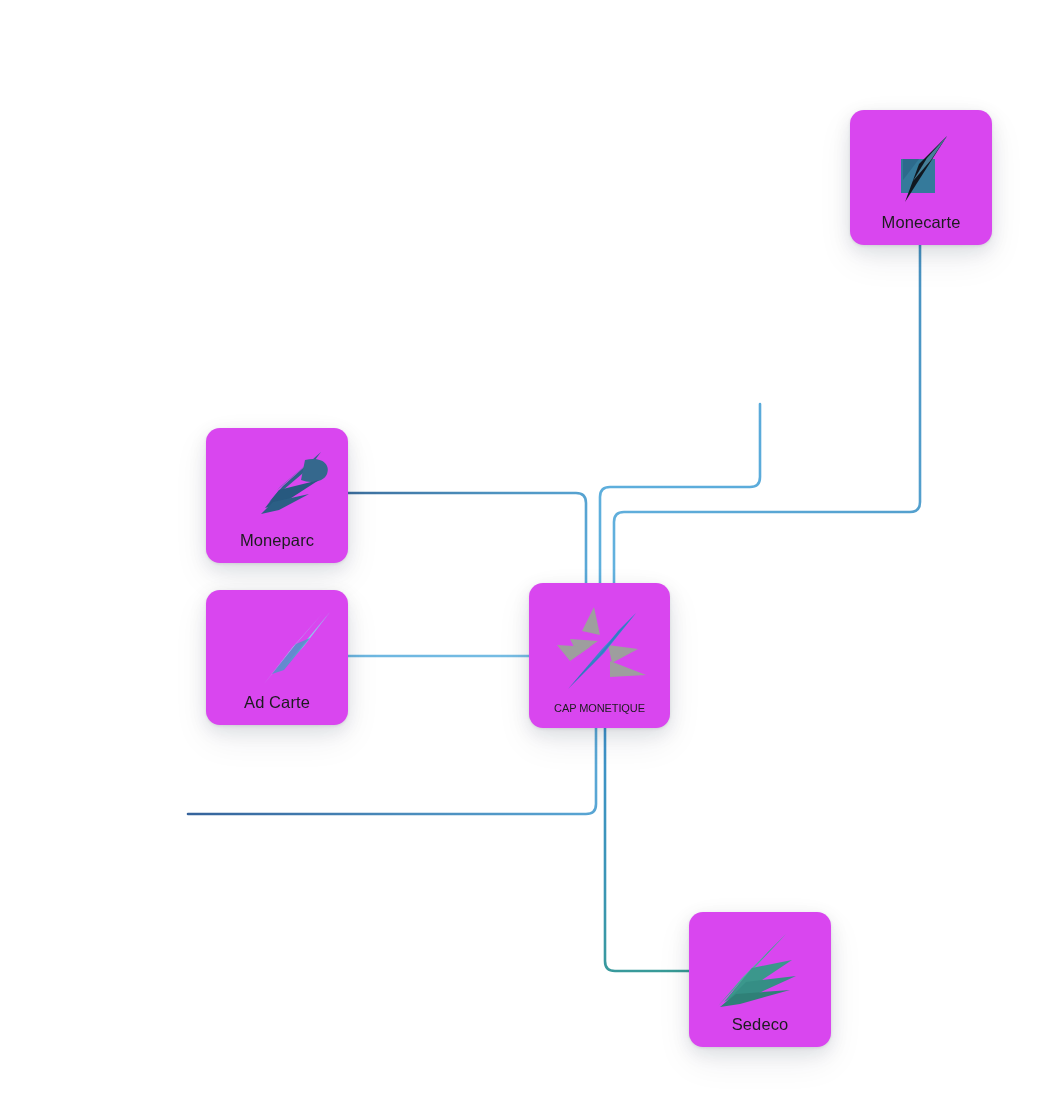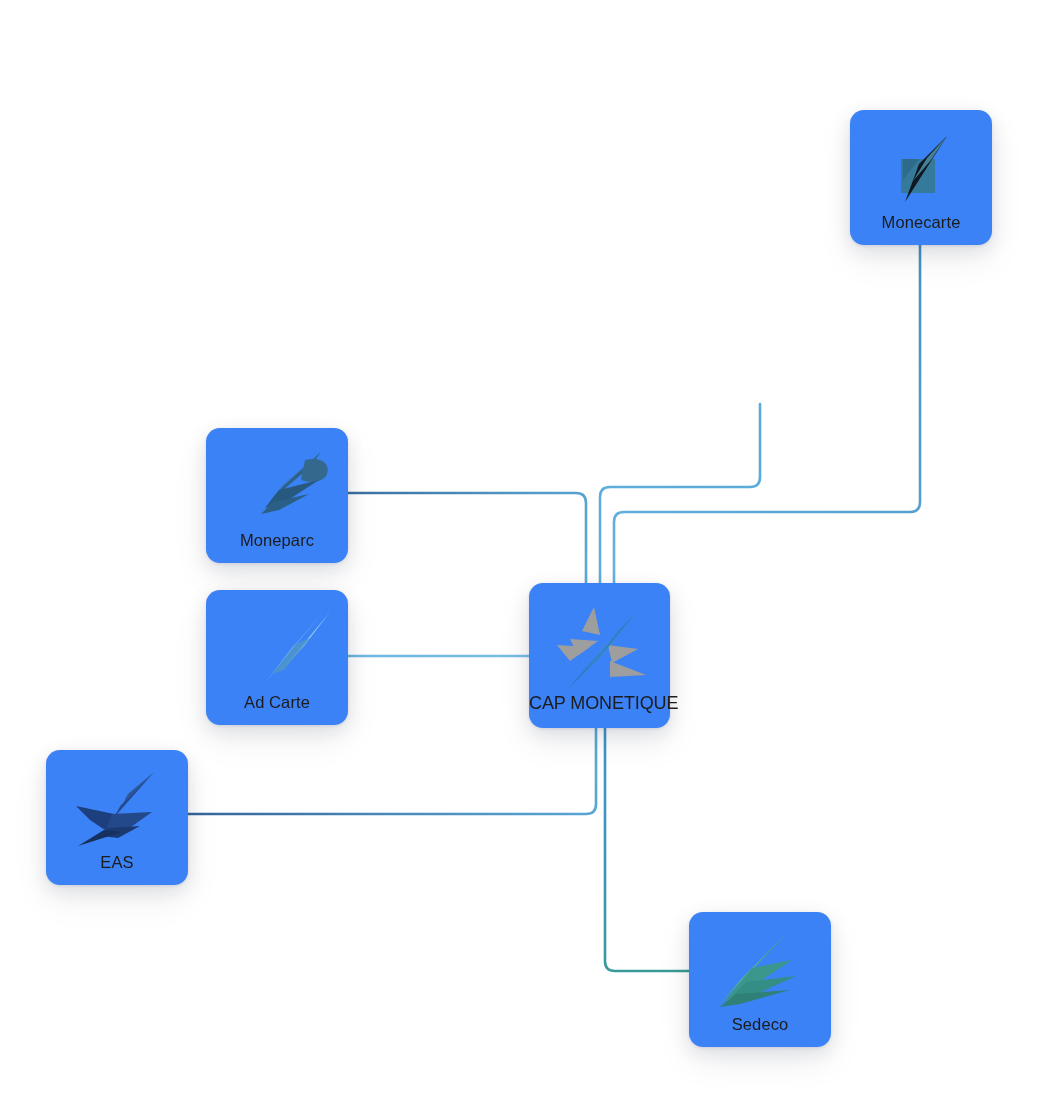--- a/index.html
+++ b/index.html
@@ -26,21 +26,21 @@
     position: absolute;
     left: 0;
     top: 0;
     width: 1054px;
     height: 1098px;
     z-index: 1;
   }
   .node-card {
     position: absolute;
     box-sizing: border-box;
-    background: #3b82f6;
+    background: #d946ef;
     border-radius: 14px;
     box-shadow: 0 1px 3px rgba(16, 32, 58, 0.10),
                 0 6px 18px rgba(16, 32, 58, 0.10),
                 0 14px 36px rgba(16, 32, 58, 0.07);
     z-index: 2;
     display: flex;
     flex-direction: column;
     align-items: center;
     justify-content: flex-start;
   }
@@ -54,21 +54,21 @@
     right: 0;
     bottom: 14px;
     text-align: center;
     color: #1c1c1e;
     font-size: 16.5px;
     letter-spacing: 0.1px;
     line-height: 1.1;
     white-space: nowrap;
   }
   .node-label.small {
-    font-size: 18px;
+    font-size: 11px;
     letter-spacing: -0.1px;
   }
 </style>
 </head>
 <body>
 
 <div id="diagram-root">
 
   <svg class="edge-layer" width="1054" height="1098" viewBox="0 0 1054 1098" fill="none" xmlns="http://www.w3.org/2000/svg">
     <defs>
@@ -190,31 +190,20 @@
       <path d="M22 38 L50 40 L30 54 Z" fill="#9e9e9e"></path>
       <path d="M9 44 L42 46 L22 60 Z" fill="#9e9e9e"></path>
       <path d="M60 44 L90 48 L64 62 Z" fill="#9e9e9e"></path>
       <path d="M62 60 L98 74 L62 76 Z" fill="#9e9e9e"></path>
       <path d="M88 12 L56 52 L20 88 L54 48 Z" fill="url(#logoCapBlue)"></path>
       <path d="M88 12 L60 46 L42 66 L70 30 Z" fill="#2f7ec4" opacity="0.92"></path>
     </svg>
     <div class="node-label small">CAP MONETIQUE</div>
   </div>
 
-  <div class="node-card" style="left:46px; top:750px; width:142px; height:135px;">
-    <svg class="node-logo" width="98" height="80" viewBox="0 0 98 80" xmlns="http://www.w3.org/2000/svg">
-      <path d="M86 4 L52 38 L44 56 L60 26 Z" fill="url(#logoEasA)"></path>
-      <path d="M86 4 L56 34 L42 54 L72 20 Z" fill="#24488a"></path>
-      <path d="M8 38 L46 46 L40 64 L22 52 Z" fill="#1e3f7e"></path>
-      <path d="M44 46 L84 44 L56 64 L38 62 Z" fill="#23498b"></path>
-      <path d="M40 60 L72 58 L50 70 L34 68 Z" fill="#1c3a72"></path>
-      <path d="M36 62 L54 64 L10 78 Z" fill="#16305f"></path>
-    </svg>
-    <div class="node-label">EAS</div>
-  </div>
 
   <div class="node-card" style="left:689px; top:912px; width:142px; height:135px;text-decoration:underline;">
     <svg class="node-logo" width="96" height="80" viewBox="0 0 96 80" xmlns="http://www.w3.org/2000/svg">
       <path d="M74 4 L30 48 L6 76 L42 38 Z" fill="url(#logoSedecoA)"></path>
       <path d="M74 4 L40 40 L20 62 L56 22 Z" fill="#3f9c8d"></path>
       <path d="M40 38 L80 30 L38 58 L12 72 Z" fill="#3b978c"></path>
       <path d="M34 52 L84 46 L36 68 L10 76 Z" fill="#358e85"></path>
       <path d="M24 64 L78 60 L28 74 L8 77 Z" fill="#2f8077"></path>
     </svg>
     <div class="node-label">Sedeco</div>

